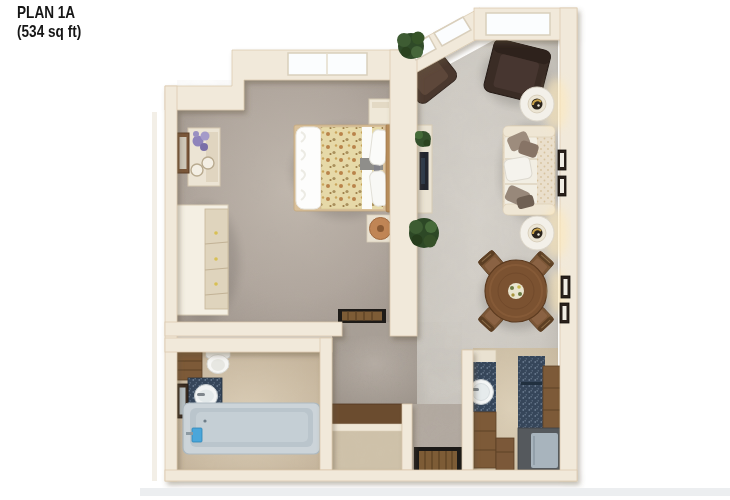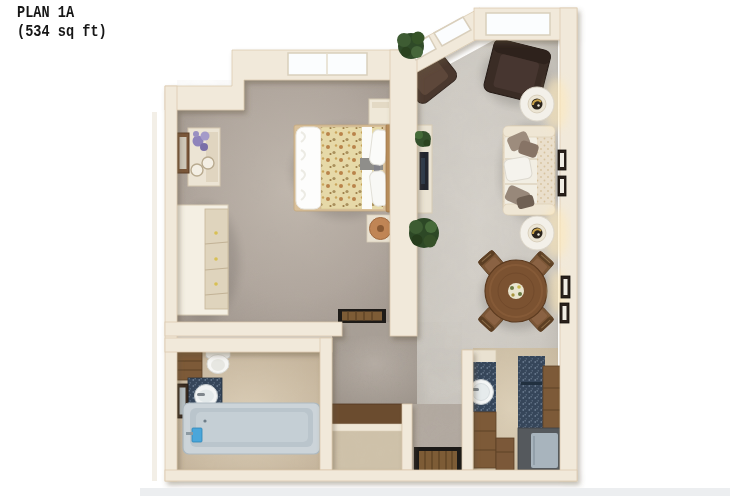--- a/index.html
+++ b/index.html
@@ -1,18 +1,18 @@
 <!DOCTYPE html>
 <html><head>
 <meta charset="utf-8">
 <style>
   html,body{margin:0;padding:0;background:#ffffff;}
   .stage{
     position:relative;width:730px;height:500px;background:#ffffff;overflow:hidden;
-    font-family:Liberation Mono, monospace;
+    font-family:Liberation Sans, sans-serif;
   }
   .plan-title{
     position:absolute;top:3px;left:17px;color:#161616;font-weight:700;
     transform:scaleX(0.80);transform-origin:0 0;line-height:1.12;white-space:nowrap;
   }
   .plan-title .l1{font-size:17px;letter-spacing:0px;}
   .plan-title .l2{font-size:17px;}
   svg{position:absolute;top:0;left:0;}
 </style>
 </head>

